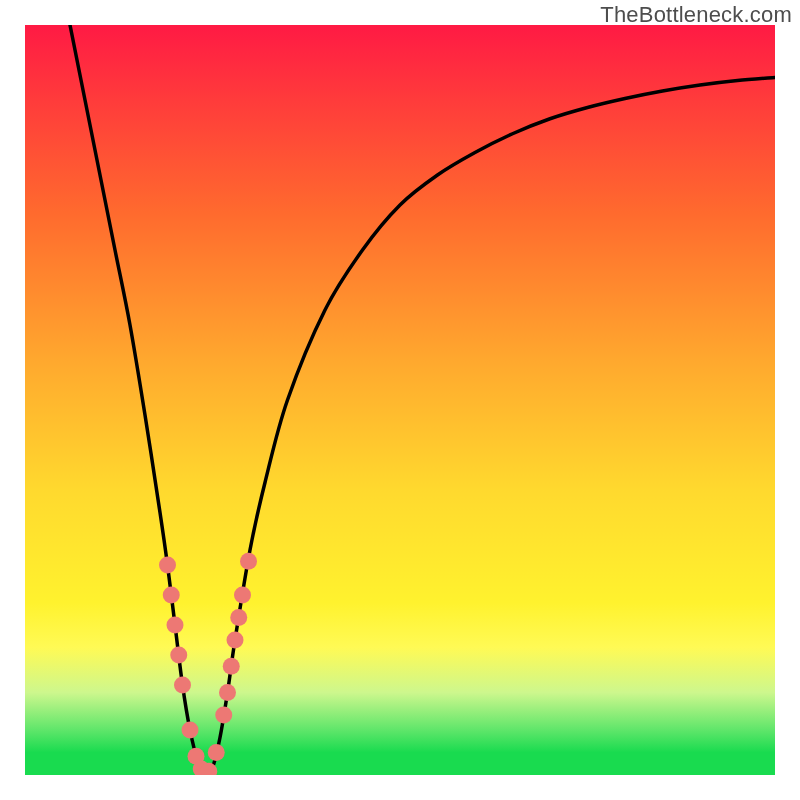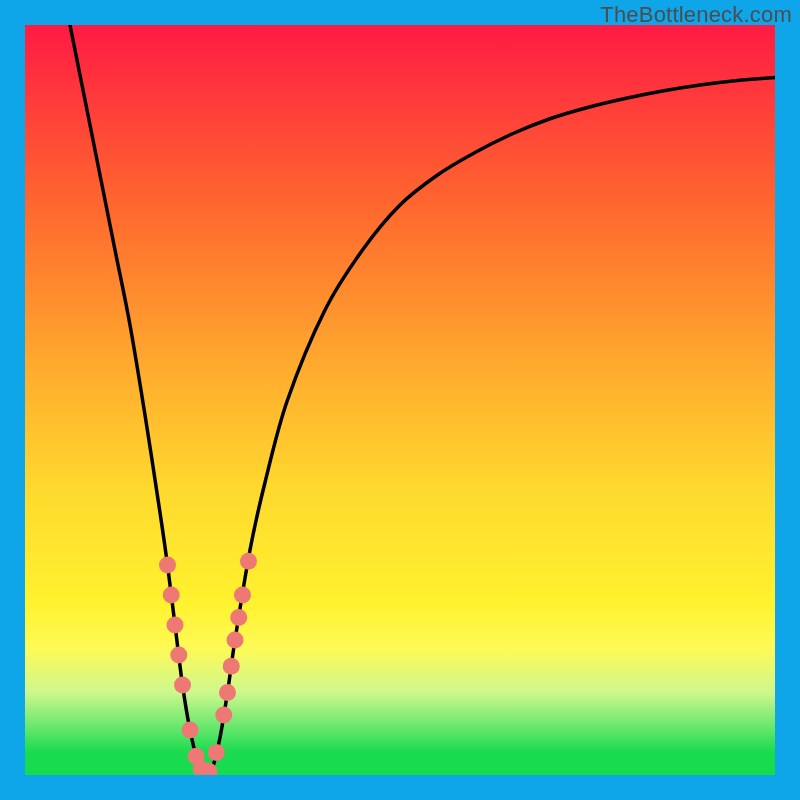--- a/index.html
+++ b/index.html
@@ -8,21 +8,21 @@
     width: 800px;
     height: 800px;
     overflow: hidden;
     font-family: Arial, Helvetica, sans-serif;
     background: #000;
   }
   .frame {
     position: relative;
     width: 800px;
     height: 800px;
-    background: #0ea5e9;
+    background: #ffffff;
   }
   .plot-area {
     position: absolute;
     left: 25px;
     top: 25px;
     width: 750px;
     height: 750px;
     background: linear-gradient(
       to bottom,
       #ff1a44 0%,

